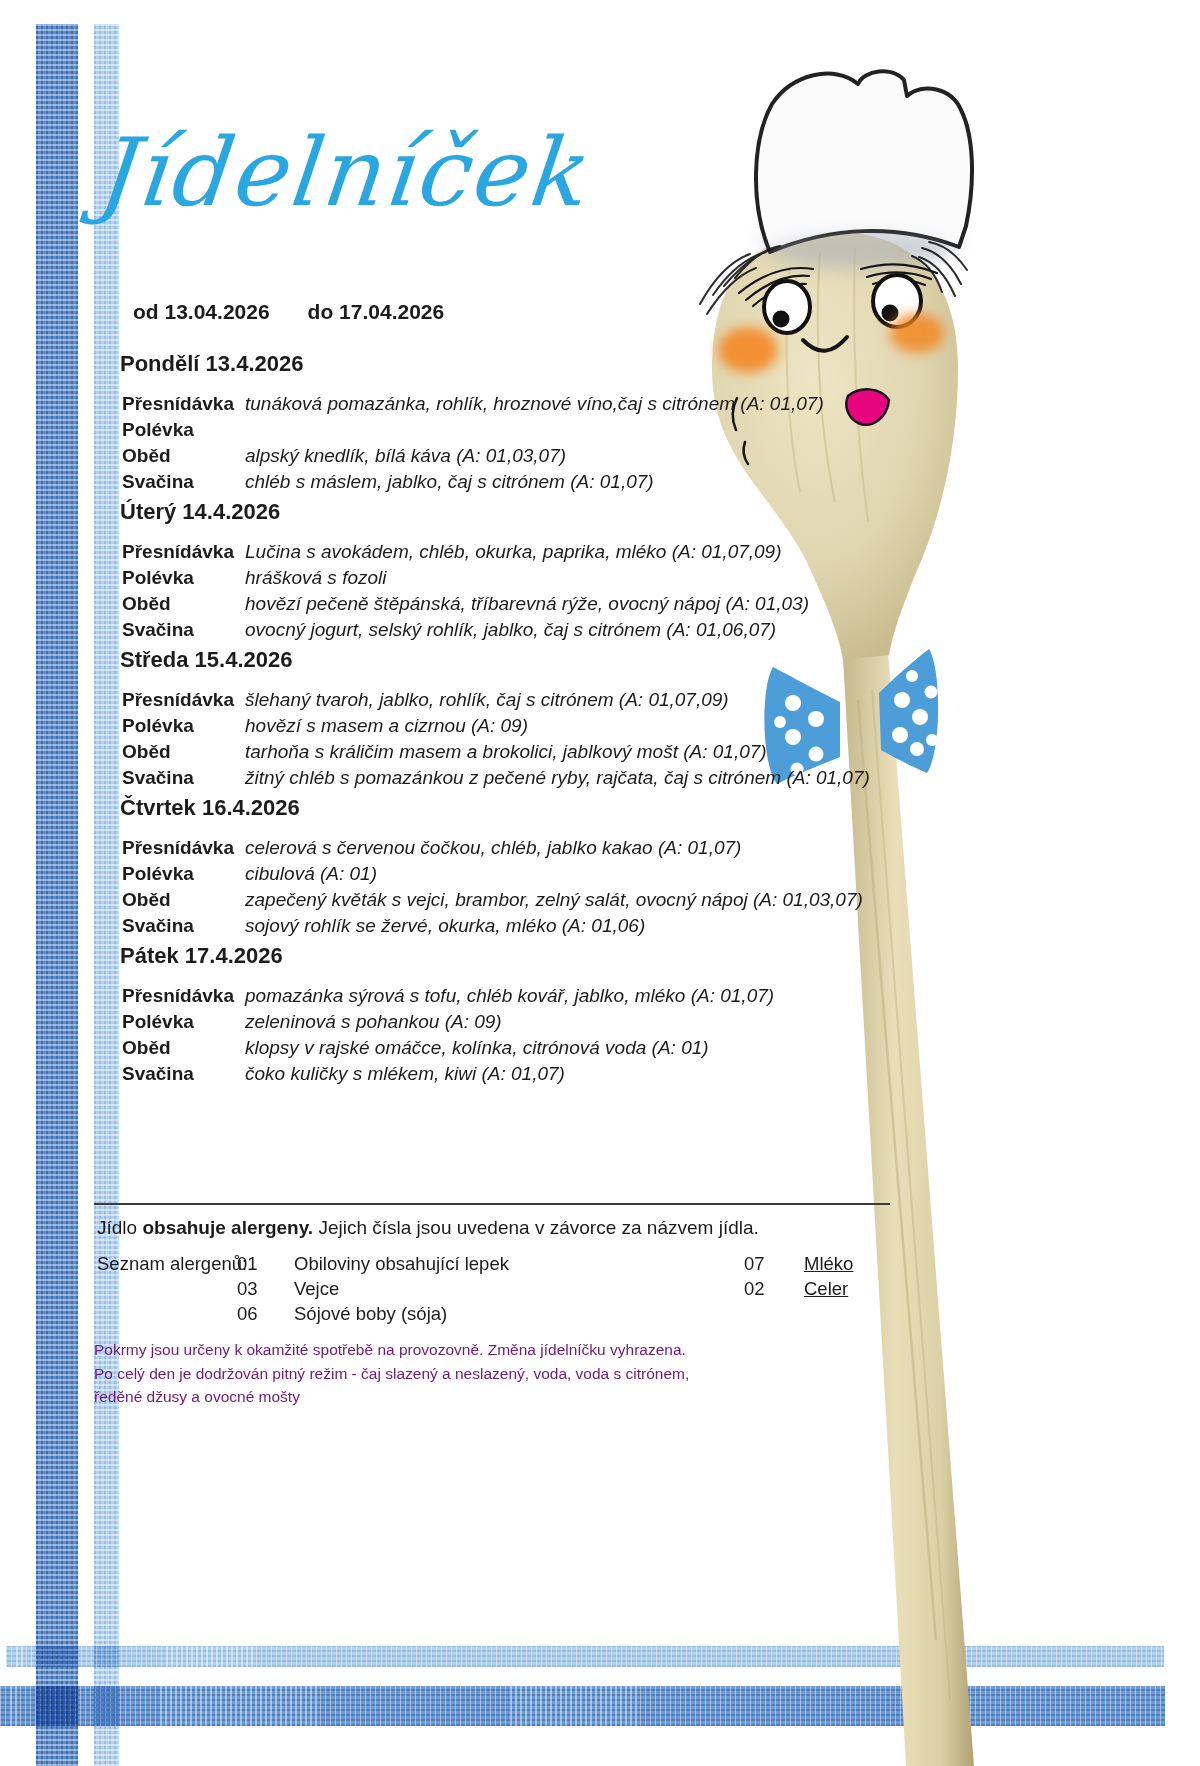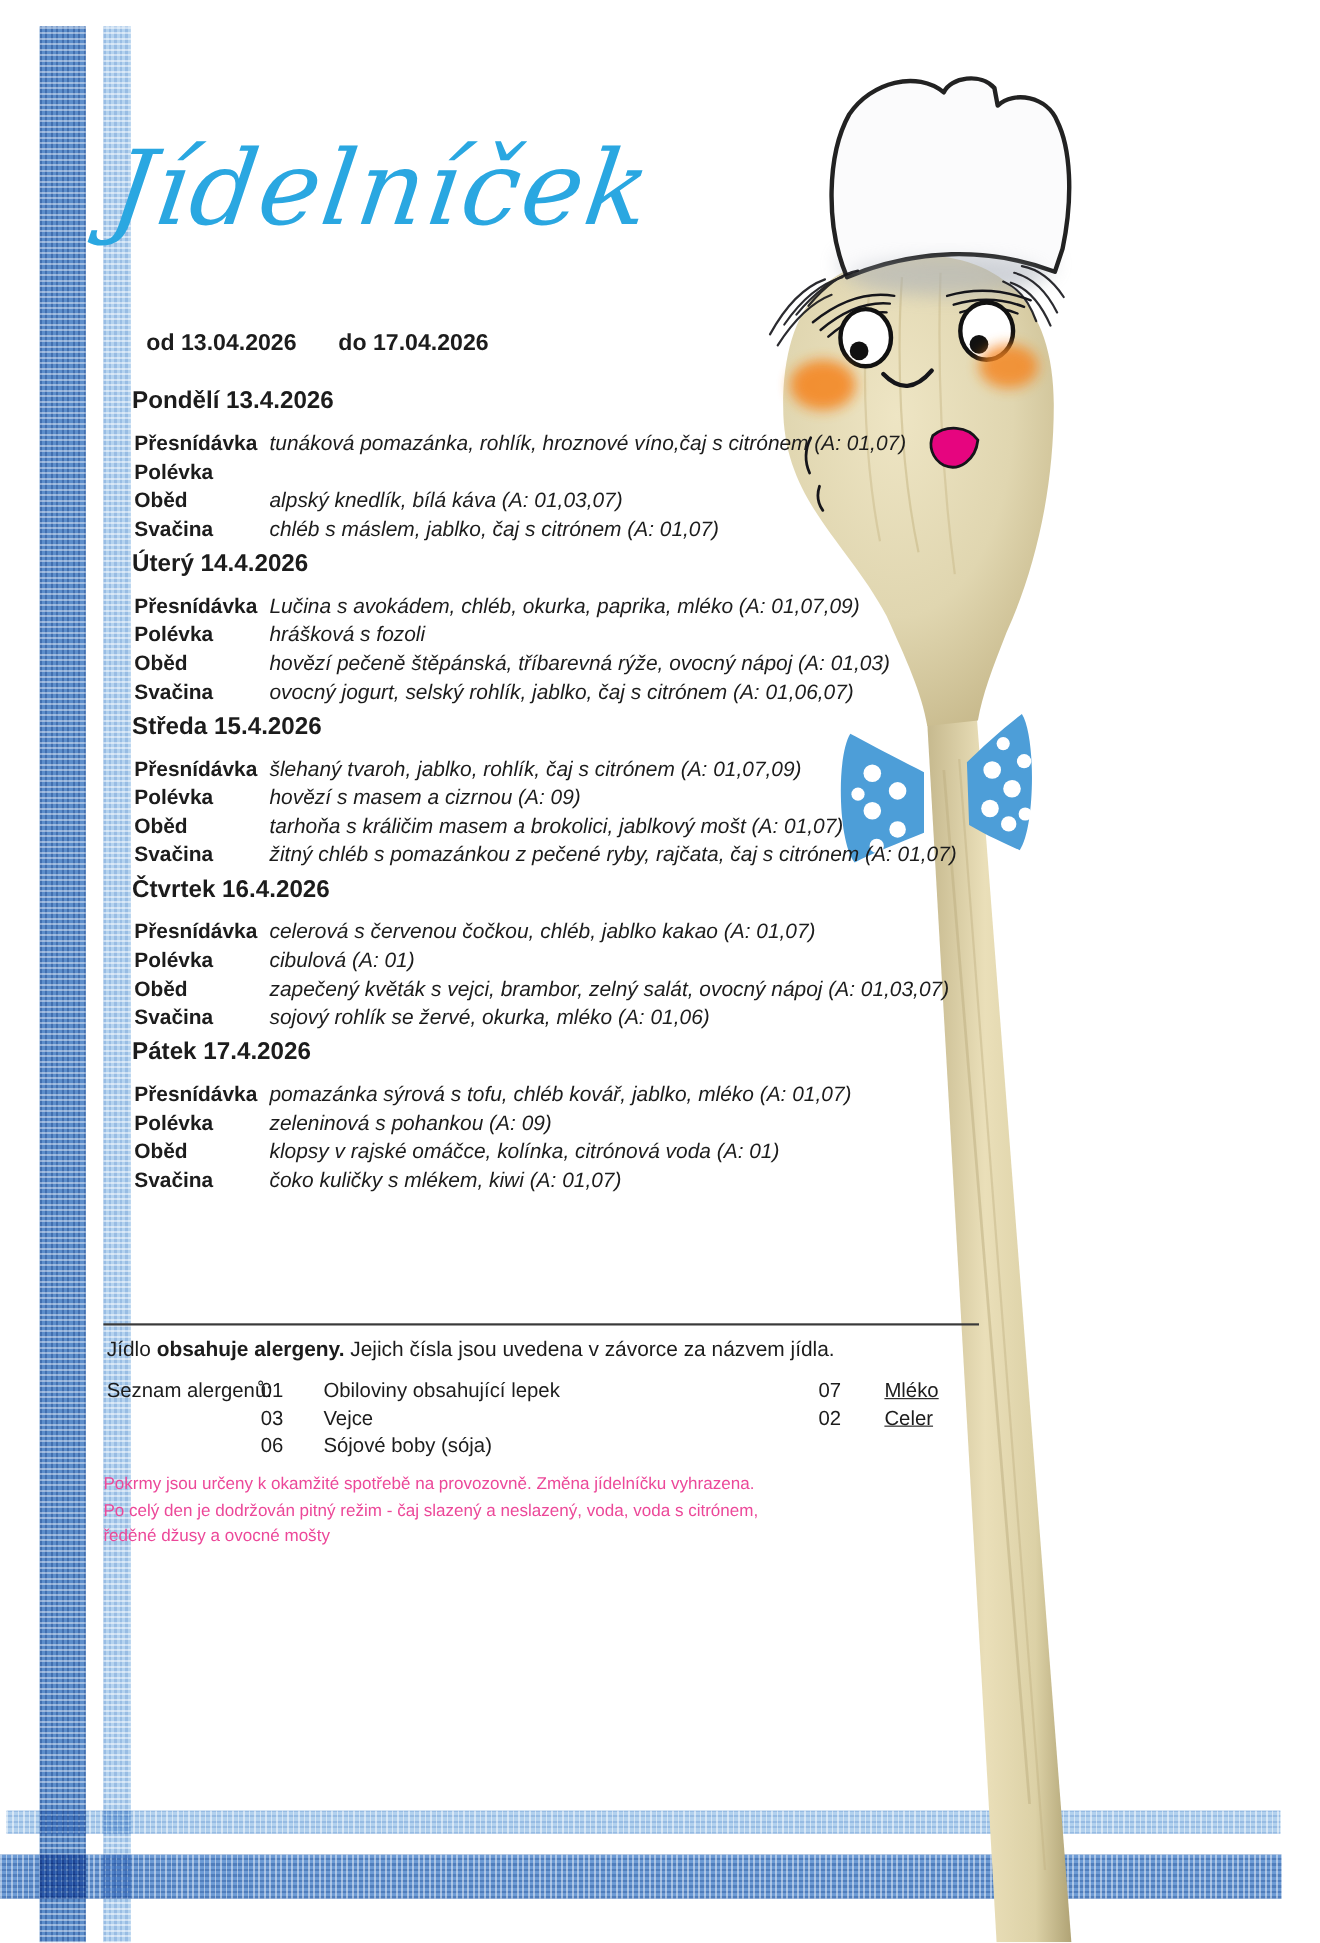--- a/index.html
+++ b/index.html
@@ -45,21 +45,21 @@
   .footer{position:absolute;top:1203px;left:94px;width:1000px;font-size:19px;}
   .divider{width:796px;border-top:2px solid #3a3a3a;margin:0 0 12px 0;}
   .alnote{margin:0 0 14px 3px;}
   .al-row{position:relative;height:25px;font-size:18.5px;}
   .al-row span{position:absolute;white-space:nowrap;}
   .al-label{left:3px;}
   .al-c1{left:143px;}
   .al-n1{left:200px;}
   .al-c2{left:650px;}
   .al-n2{left:710px;text-decoration:underline;}
-  .smallprint{margin-top:10px;font-size:15.5px;line-height:23.5px;color:#ec4899;}
+  .smallprint{margin-top:10px;font-size:15.5px;line-height:23.5px;color:#701a75;}
 </style>
 </head>
 <body>
 
 <div class="page">
 
   <div class="strip v-dark"></div>
   <div class="strip v-light"></div>
   <div class="strip h-thin"></div>
   <div class="strip h-thick"></div>

